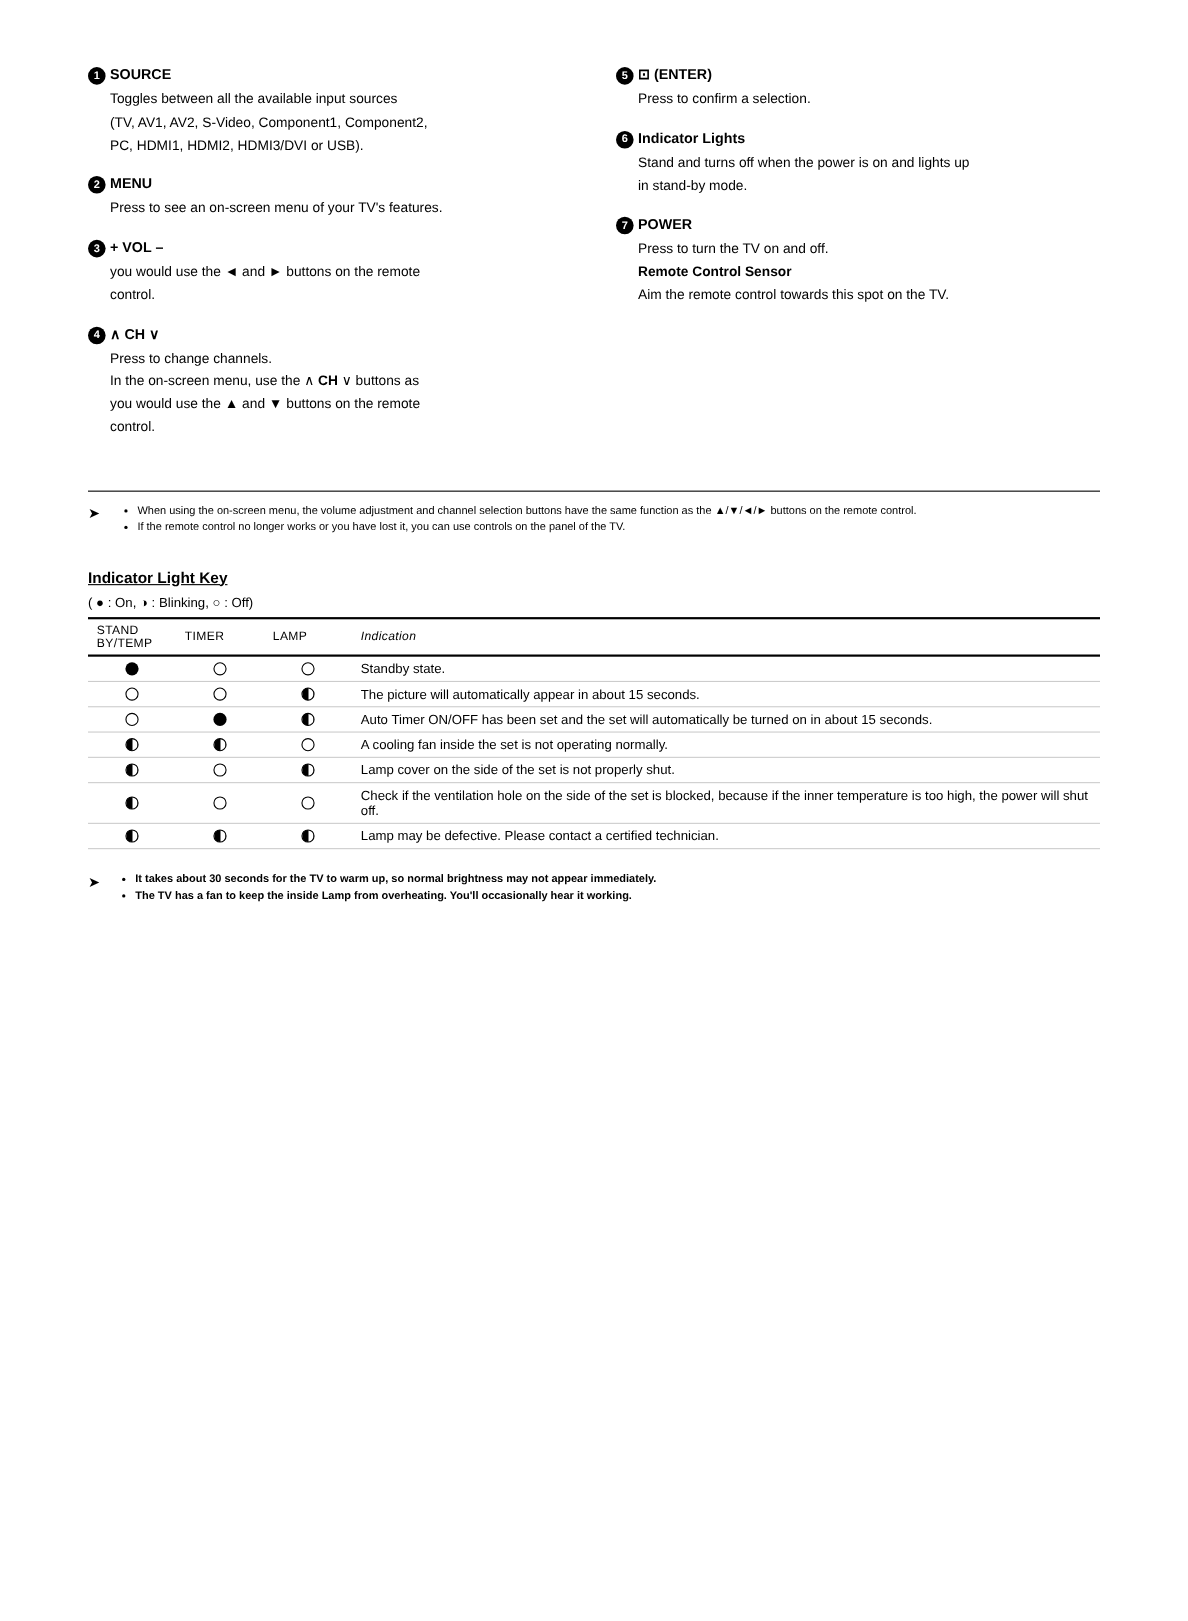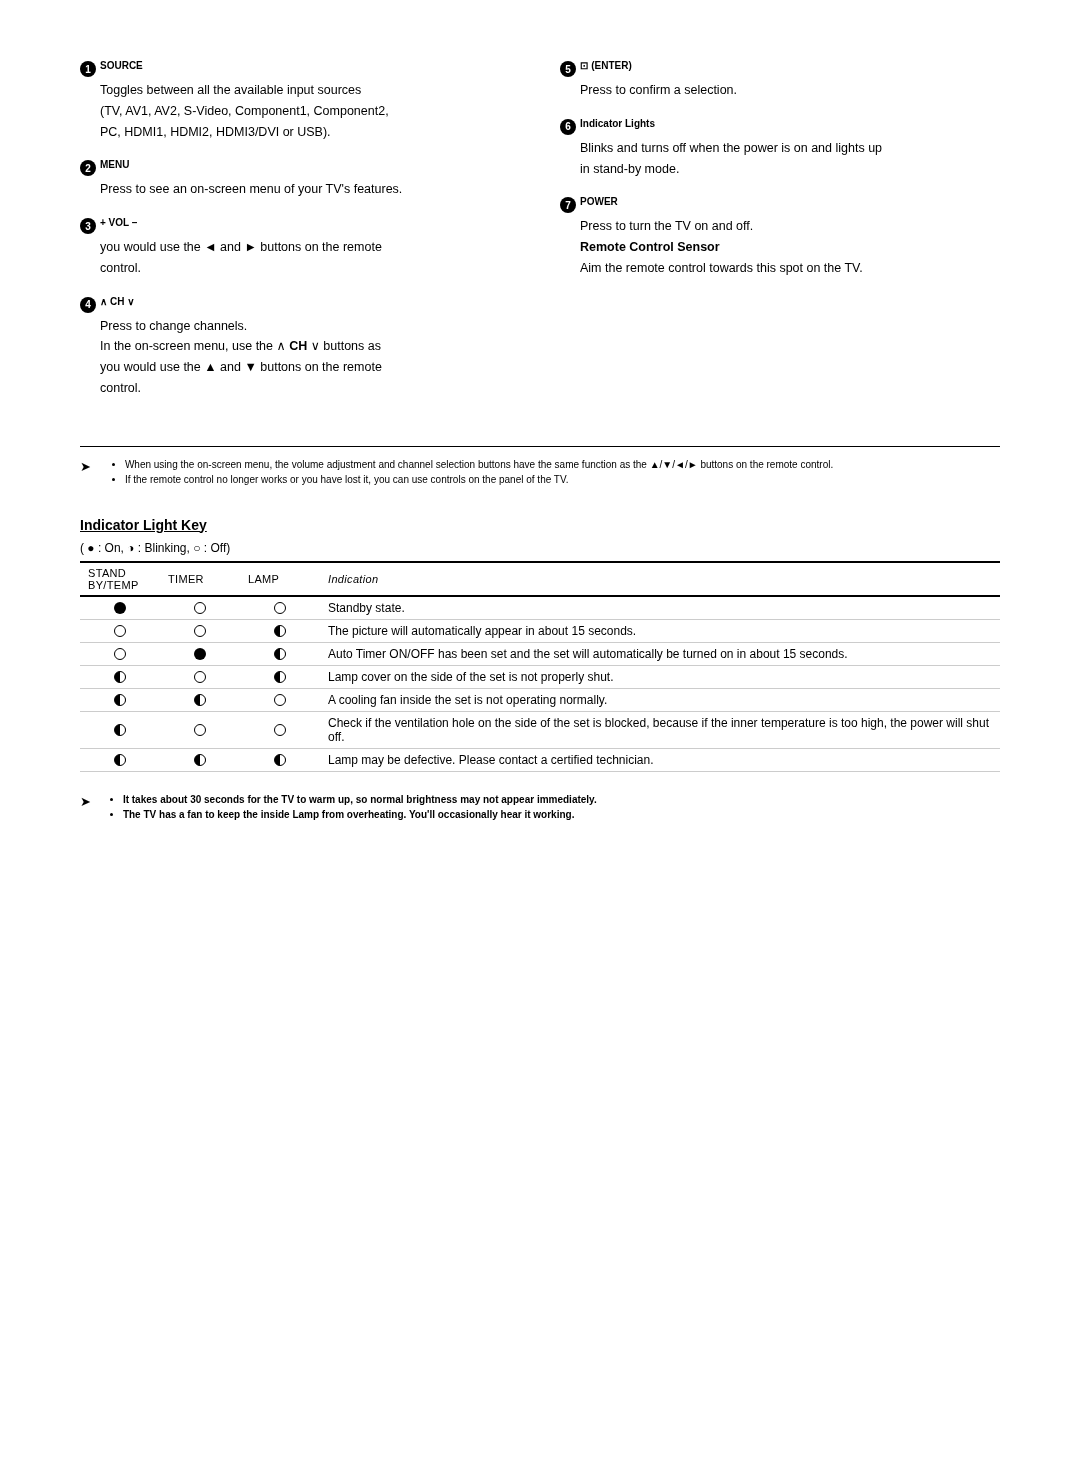--- a/index.html
+++ b/index.html
@@ -40,21 +40,21 @@
       border-radius: 50%;
       background: #000;
       color: #fff;
       font-size: 10px;
       font-weight: bold;
       flex-shrink: 0;
       margin-top: 1px;
     }
     .section-title {
       font-weight: bold;
-      font-size: 10px;
+      font-size: 13px;
     }
     .section-body {
       margin-left: 20px;
       font-size: 12.5px;
       line-height: 1.5;
     }
     .section-body p {
       margin-bottom: 2px;
     }
     .notes-section {
@@ -243,21 +243,21 @@
           <p>Press to confirm a selection.</p>
         </div>
       </div>
 
       <div class="section">
         <div class="section-header">
           <span class="circle-num">6</span>
           <span class="section-title">Indicator Lights</span>
         </div>
         <div class="section-body">
-          <p>Blinks and turns off when the power is on and lights up</p>
+          <p>Stand and turns off when the power is on and lights up</p>
           <p>in stand-by mode.</p>
         </div>
       </div>
 
       <div class="section">
         <div class="section-header">
           <span class="circle-num">7</span>
           <span class="section-title">POWER</span>
         </div>
         <div class="section-body">
@@ -308,29 +308,29 @@
     <td class="indication-text">The picture will automatically appear in about 15 seconds.</td>
   </tr>
           <tr>
     <td class="icon-cell"><span class="icon-off"></span></td>
     <td class="icon-cell"><span class="icon-on"></span></td>
     <td class="icon-cell"><span class="icon-blink"></span></td>
     <td class="indication-text">Auto Timer ON/OFF has been set and the set will automatically be turned on in about 15 seconds.</td>
   </tr>
           <tr>
     <td class="icon-cell"><span class="icon-blink"></span></td>
+    <td class="icon-cell"><span class="icon-blink"></span></td>
+    <td class="icon-cell"><span class="icon-off"></span></td>
+    <td class="indication-text">A cooling fan inside the set is not operating normally.</td>
+  </tr>
+          <tr>
+    <td class="icon-cell"><span class="icon-blink"></span></td>
     <td class="icon-cell"><span class="icon-off"></span></td>
     <td class="icon-cell"><span class="icon-blink"></span></td>
     <td class="indication-text">Lamp cover on the side of the set is not properly shut.</td>
-  </tr>
-          <tr>
-    <td class="icon-cell"><span class="icon-blink"></span></td>
-    <td class="icon-cell"><span class="icon-blink"></span></td>
-    <td class="icon-cell"><span class="icon-off"></span></td>
-    <td class="indication-text">A cooling fan inside the set is not operating normally.</td>
   </tr>
           <tr>
     <td class="icon-cell"><span class="icon-blink"></span></td>
     <td class="icon-cell"><span class="icon-off"></span></td>
     <td class="icon-cell"><span class="icon-off"></span></td>
     <td class="indication-text">Check if the ventilation hole on the side of the set is blocked, because if the inner temperature is too high, the power will shut off.</td>
   </tr>
           <tr>
     <td class="icon-cell"><span class="icon-blink"></span></td>
     <td class="icon-cell"><span class="icon-blink"></span></td>

